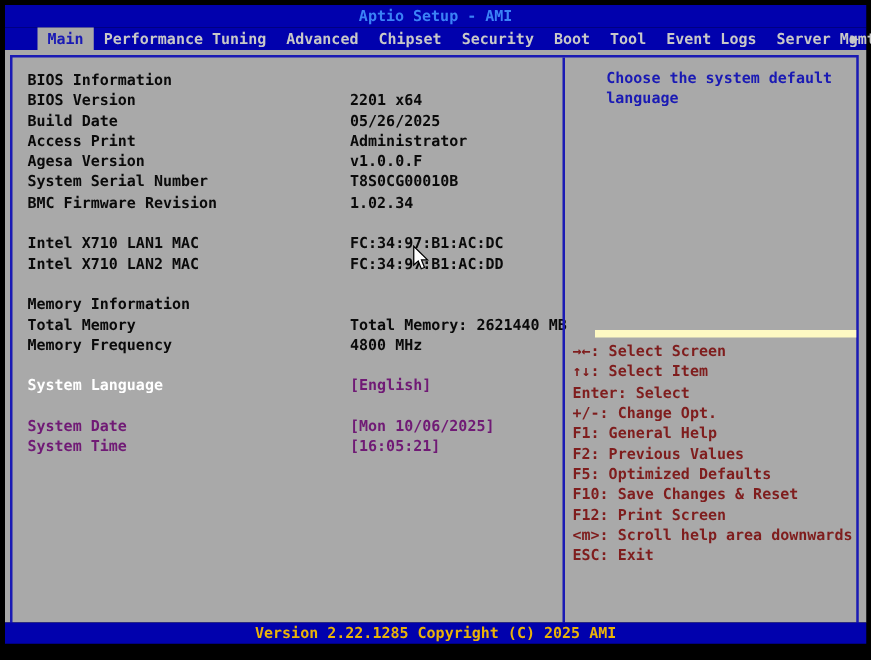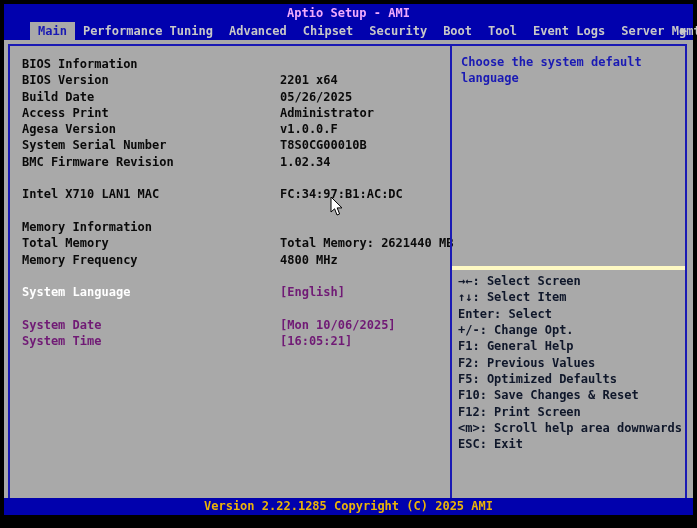--- a/index.html
+++ b/index.html
@@ -4,21 +4,21 @@
 <style>
   html,body{margin:0;padding:0;}
   body{
     width:697px;height:528px;position:relative;background:#000;
     font-family:"DejaVu Sans Mono","Liberation Mono",monospace;
     font-weight:bold;font-size:12px;overflow:hidden;
     -webkit-font-smoothing:none;
   }
   .titlebar{
     position:absolute;left:4px;top:4px;width:689px;height:18px;
-    background:#0101ad;color:#f0abfc;text-align:center;line-height:18px;
+    background:#0101ad;color:#3b82f6;text-align:center;line-height:18px;
   }
   .menubar{
     position:absolute;left:4px;top:22px;width:689px;height:18px;
     background:#0101ad;color:#c8c8c8;display:flex;align-items:center;
     padding-left:26px;box-sizing:border-box;
   }
   .tab{line-height:18px;padding:0 8px;cursor:default;white-space:nowrap;}
   .tab.active{background:#a9a9a9;color:#1a1ab4;}
   .menu-arrow{
     position:absolute;right:6px;top:0;line-height:18px;color:#c8c8c8;font-size:11px;
@@ -36,24 +36,24 @@
     box-sizing:border-box;display:flex;flex-direction:column;
   }
   .rows{position:absolute;left:0;top:10px;width:100%;}
   .row{position:relative;height:16.3px;line-height:16.3px;white-space:nowrap;}
   .row .lbl{position:absolute;left:12px;}
   .row .val{position:absolute;left:270px;}
   .t-section .lbl,.t-info .lbl,.t-info .val{color:#0a0a0a;}
   .t-selected .lbl{color:#ffffff;}
   .t-selected .val,.t-option .lbl,.t-option .val{color:#701a75;}
   .help-text{
-    height:224px;box-sizing:border-box;border-bottom:4px solid #fef9c3;
-    padding:8px 6px 0 9px;color:#1a1ab4;line-height:16.3px;
+    height:224px;box-sizing:border-box;border-bottom:6px solid #fef9c3;
+    padding:8px 6px 0 9px;color:#1a1ab4;line-height:16.3px;margin-left:24px;
   }
-  .hotkeys{padding:3px 2px 0 6px;color:#0f172a;}
+  .hotkeys{padding:3px 2px 0 6px;color:#7f1d1d;}
   .hotkey-line{height:16.35px;line-height:16.35px;white-space:nowrap;}
   .footerbar{
     position:absolute;left:4px;top:498px;width:689px;height:17px;
     background:#0101ad;color:#eab308;text-align:center;line-height:17px;
   }
   .cursor{position:absolute;left:330px;top:196px;z-index:50;}
 </style>
 </head>
 <body>
 
@@ -104,20 +104,24 @@
         </div>
         <div class="row t-info">
           <span class="lbl">BMC Firmware Revision</span>
           <span class="val">1.02.34</span>
         </div>
         <div class="row t-blank"></div>
         <div class="row t-info">
           <span class="lbl">Intel X710 LAN1 MAC</span>
           <span class="val">FC:34:97:B1:AC:DC</span>
         </div>
+        <div class="row t-info">
+          <span class="lbl">Intel X710 LAN2 MAC</span>
+          <span class="val">FC:34:97:B1:AC:DD</span>
+        </div>
         <div class="row t-blank"></div>
         <div class="row t-section">
           <span class="lbl">Memory Information</span>
         </div>
         <div class="row t-info">
           <span class="lbl">Total Memory</span>
           <span class="val">Total Memory: 2621440 MB</span>
         </div>
         <div class="row t-info">
           <span class="lbl">Memory Frequency</span>

